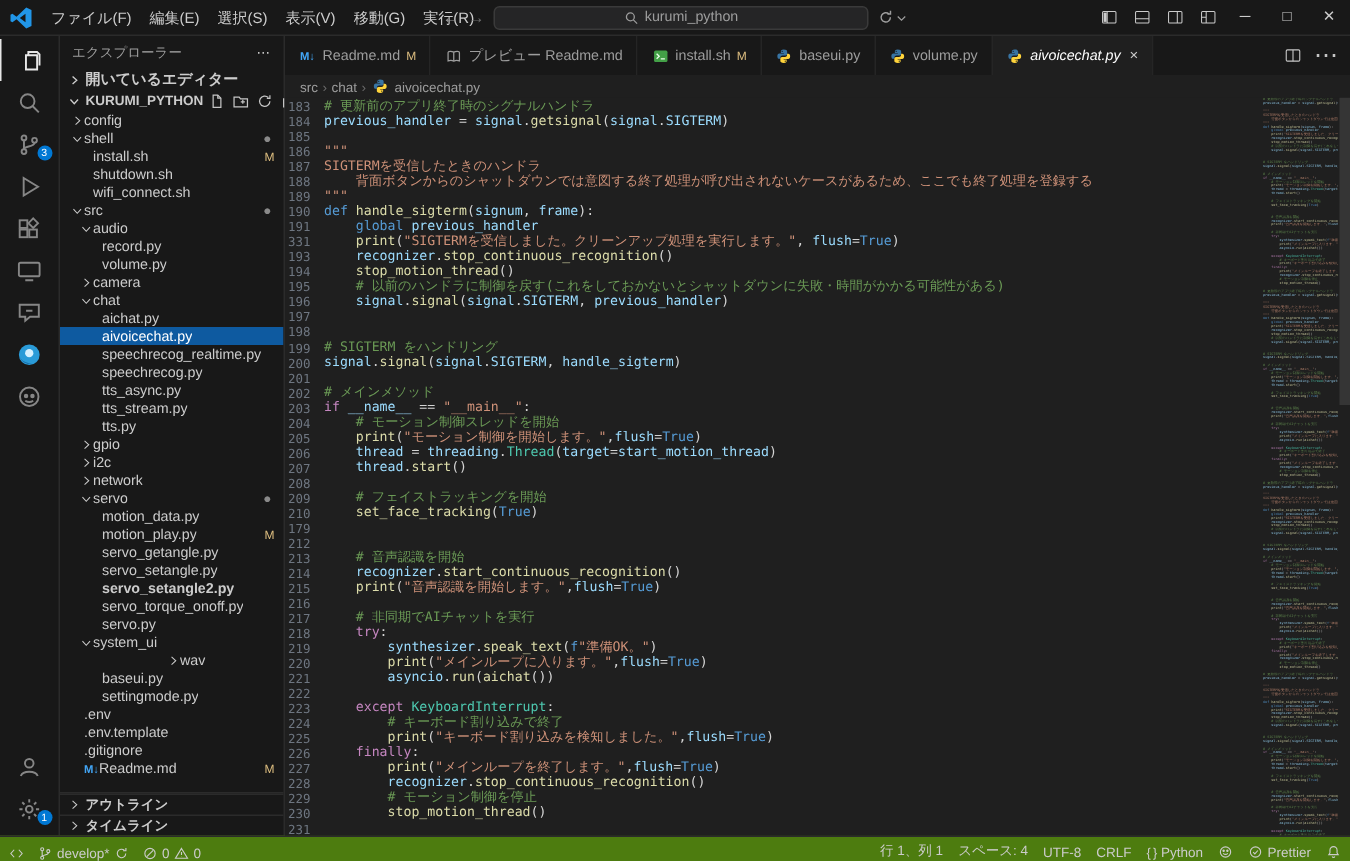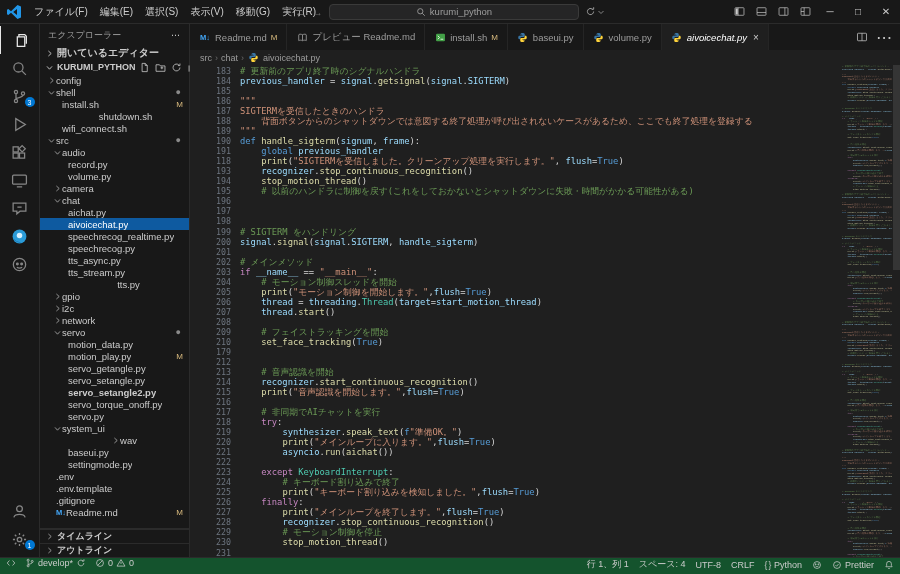--- a/index.html
+++ b/index.html
@@ -73,38 +73,38 @@
   .tab .tic svg { width:11px; height:11px; }
   .tab .badge { font-size:8px; color:#dbbc7f; }
   .tab .close { font-size:10px; color:#cccccc; margin-left:2px; }
   .tab-actions { margin-left:auto; display:flex; align-items:center; gap:8px; padding:0 8px; color:#c5c5c5; }
   .tab-actions svg { width:12px; height:12px; }
   .breadcrumbs { height:15px; display:flex; align-items:center; gap:3px; padding:0 10px;
     font-size:9px; color:#9d9d9d; background:#1f1f1f; }
   .breadcrumbs .sep { color:#6a6a6a; font-size:9px; }
   .breadcrumbs .fic { margin-right:1px; }
 
-  .codearea { flex:1; position:relative; overflow:hidden; background:#1f1f1f;margin-left:24px; }
+  .codearea { flex:1; position:relative; overflow:hidden; background:#1f1f1f; }
   .code { position:absolute; left:0; top:1px; right:62px; font-family:"DejaVu Sans Mono",monospace;
     font-size:8.8px; line-height:10.04px; }
   .cline { display:flex; height:10.04px; }
   .ln { width:26px; flex:none; text-align:right; color:#6e7681; padding-right:9px; font-size:8.3px; }
   .lc { white-space:pre; overflow:hidden; }
   .cm{color:#6a9955} .st{color:#ce9178} .kw{color:#569cd6} .ct{color:#c586c0}
   .fn{color:#dcdcaa} .vr{color:#9cdcfe} .cl{color:#4ec9b0} .pl{color:#d4d4d4}
 
   .minimap { position:absolute; top:0; right:8px; width:50px; bottom:0; overflow:hidden; opacity:.8; }
   .minimap-inner { transform:scale(.26); transform-origin:top left; width:400%;
     font-family:"DejaVu Sans Mono",monospace; font-size:8.8px; line-height:10.04px; }
   .minimap-inner .cline { height:10.04px; }
   .vscroll { position:absolute; top:0; right:0; width:7px; height:205px; background:rgba(121,121,121,.25); }
 
   
-  .statusbar { height:17px; background:#14532d; border-top:1px solid #2b2b2b; display:flex;
-    align-items:flex-start; font-size:9px; color:#cccccc; padding:0 6px; }
+  .statusbar { height:17px; background:#4d7c0f; border-top:1px solid #2b2b2b; display:flex;
+    align-items:flex-end; font-size:9px; color:#cccccc; padding:0 6px; }
   .st-left { display:flex; align-items:center; gap:9px; }
   .st-right { margin-left:auto; display:flex; align-items:center; gap:10px; }
   .st-item { display:flex; align-items:center; gap:3px; white-space:nowrap; }
   .st-item svg { width:10px; height:10px; }
   .icon { display:inline-flex; align-items:center; justify-content:center; }
 </style>
 </head>
 <body>
 
 <div class="window">
@@ -353,21 +353,21 @@
             <span class="chev"></span>
             <span class="icon">
               <svg viewBox="0 0 16 16">
                 <rect x="1.5" y="2.5" width="13" height="11" rx="1.5" fill="#43a047"></rect>
                 <path d="M4 5.5l2.5 2.5L4 10.5M8 10.5h4" stroke="#eaffea" stroke-width="1.3" fill="none"></path>
               </svg>
             </span>
             <span class="lbl">install.sh</span>
             <span class="meta">M</span>
           </div>
-          <div class="titem" style="padding-left: 12px; justify-content: center;">
+          <div class="titem" style="padding-left: 12px;">
             <span class="chev"></span>
             <span class="icon">
               <svg viewBox="0 0 16 16">
                 <rect x="1.5" y="2.5" width="13" height="11" rx="1.5" fill="#43a047"></rect>
                 <path d="M4 5.5l2.5 2.5L4 10.5M8 10.5h4" stroke="#eaffea" stroke-width="1.3" fill="none"></path>
               </svg>
             </span>
             <span class="lbl">shutdown.sh</span>
           </div>
           <div class="titem" style="padding-left: 12px;">
@@ -506,21 +506,21 @@
           <div class="titem" style="padding-left: 18px;">
             <span class="chev"></span>
             <span class="icon">
               <svg viewBox="0 0 16 16">
                 <path fill="#3874a3" d="M7.9 1.5c-2.3 0-2.7 1-2.7 1.9v1.4h2.9v.6H3.7c-1.2 0-1.9.9-1.9 2.6 0 1.6.6 2.5 1.8 2.5h1.2V9.2c0-1.1.9-1.9 2-1.9h2.9c.9 0 1.6-.7 1.6-1.7V3.4c0-1-.9-1.9-3.4-1.9zM6.5 2.6a.6.6 0 1 1 0 1.2.6.6 0 0 1 0-1.2z"></path>
                 <path fill="#ffd43b" d="M8.1 14.5c2.3 0 2.7-1 2.7-1.9v-1.4H7.9v-.6h4.4c1.2 0 1.9-.9 1.9-2.6 0-1.6-.6-2.5-1.8-2.5h-1.2v1.3c0 1.1-.9 1.9-2 1.9H6.3c-.9 0-1.6.7-1.6 1.7v2.2c0 1 .9 1.9 3.4 1.9zm1.4-1.1a.6.6 0 1 1 0-1.2.6.6 0 0 1 0 1.2z"></path>
               </svg>
             </span>
             <span class="lbl">tts_stream.py</span>
           </div>
-          <div class="titem" style="padding-left: 18px; justify-content: center;">
+          <div class="titem" style="padding-left: 18px;">
             <span class="chev"></span>
             <span class="icon">
               <svg viewBox="0 0 16 16">
                 <path fill="#3874a3" d="M7.9 1.5c-2.3 0-2.7 1-2.7 1.9v1.4h2.9v.6H3.7c-1.2 0-1.9.9-1.9 2.6 0 1.6.6 2.5 1.8 2.5h1.2V9.2c0-1.1.9-1.9 2-1.9h2.9c.9 0 1.6-.7 1.6-1.7V3.4c0-1-.9-1.9-3.4-1.9zM6.5 2.6a.6.6 0 1 1 0 1.2.6.6 0 0 1 0-1.2z"></path>
                 <path fill="#ffd43b" d="M8.1 14.5c2.3 0 2.7-1 2.7-1.9v-1.4H7.9v-.6h4.4c1.2 0 1.9-.9 1.9-2.6 0-1.6-.6-2.5-1.8-2.5h-1.2v1.3c0 1.1-.9 1.9-2 1.9H6.3c-.9 0-1.6.7-1.6 1.7v2.2c0 1 .9 1.9 3.4 1.9zm1.4-1.1a.6.6 0 1 1 0-1.2.6.6 0 0 1 0 1.2z"></path>
               </svg>
             </span>
             <span class="lbl">tts.py</span>
           </div>
           <div class="titem" style="padding-left: 12px;">
@@ -734,29 +734,29 @@
             <span class="meta">M</span>
           </div>
         </div>
       <div class="sb-sections" id="sb-sections">
           <div class="sb-section">
             <span class="chev">
               <svg viewBox="0 0 16 16" fill="none" stroke="currentColor" stroke-width="1.2">
                 <path d="M6 3.5L11 8l-5 4.5"></path>
               </svg>
             </span>
-            <span style="font-size: 9px;">タイムライン</span>
+            <span style="font-size: 9px;">アウトライン</span>
           </div>
           <div class="sb-section">
             <span class="chev">
               <svg viewBox="0 0 16 16" fill="none" stroke="currentColor" stroke-width="1.2">
                 <path d="M6 3.5L11 8l-5 4.5"></path>
               </svg>
             </span>
-            <span style="font-size: 9px;">アウトライン</span>
+            <span style="font-size: 9px;">タイムライン</span>
           </div>
         </div>
     </div>
 
     <div class="editor">
       <div class="tabbar">
         <div class="tabs" id="tabs">
             <div class="tab">
               <span class="tic">
                 <span class="mdmark">M↓</span>
@@ -873,37 +873,38 @@
             </div>
             <div class="cline">
               <span class="ln">190</span>
               <span class="lc"><span class="kw">def </span><span class="fn">handle_sigterm</span><span class="pl">(</span><span class="vr">signum</span><span class="pl">, </span><span class="vr">frame</span><span class="pl">):</span></span>
             </div>
             <div class="cline">
               <span class="ln">191</span>
               <span class="lc"><span class="pl">    </span><span class="kw">global </span><span class="vr">previous_handler</span></span>
             </div>
             <div class="cline">
-              <span class="ln">118</span>
+              <span class="ln">331</span>
               <span class="lc"><span class="pl">    </span><span class="fn">print</span><span class="pl">(</span><span class="st">"SIGTERMを受信しました。クリーンアップ処理を実行します。"</span><span class="pl">, </span><span class="vr">flush</span><span class="pl">=</span><span class="kw">True</span><span class="pl">)</span></span>
             </div>
             <div class="cline">
               <span class="ln">193</span>
               <span class="lc"><span class="pl">    </span><span class="vr">recognizer</span><span class="pl">.</span><span class="fn">stop_continuous_recognition</span><span class="pl">()</span></span>
             </div>
             <div class="cline">
               <span class="ln">194</span>
               <span class="lc"><span class="pl">    </span><span class="fn">stop_motion_thread</span><span class="pl">()</span></span>
             </div>
             <div class="cline">
               <span class="ln">195</span>
               <span class="lc"><span class="pl">    </span><span class="cm"># 以前のハンドラに制御を戻す(これをしておかないとシャットダウンに失敗・時間がかかる可能性がある)</span></span>
             </div>
             <div class="cline">
               <span class="ln">196</span>
+              <span class="lc"><span class="pl">    </span><span class="vr">signal</span><span class="pl">.</span><span class="fn">signal</span><span class="pl">(</span><span class="vr">signal</span><span class="pl">.</span><span class="vr">SIGTERM</span><span class="pl">, </span><span class="vr">previous_handler</span><span class="pl">)</span></span>
             </div>
             <div class="cline">
               <span class="ln">197</span>
               <span class="lc"></span>
             </div>
             <div class="cline">
               <span class="ln">198</span>
               <span class="lc"></span>
             </div>
             <div class="cline">

